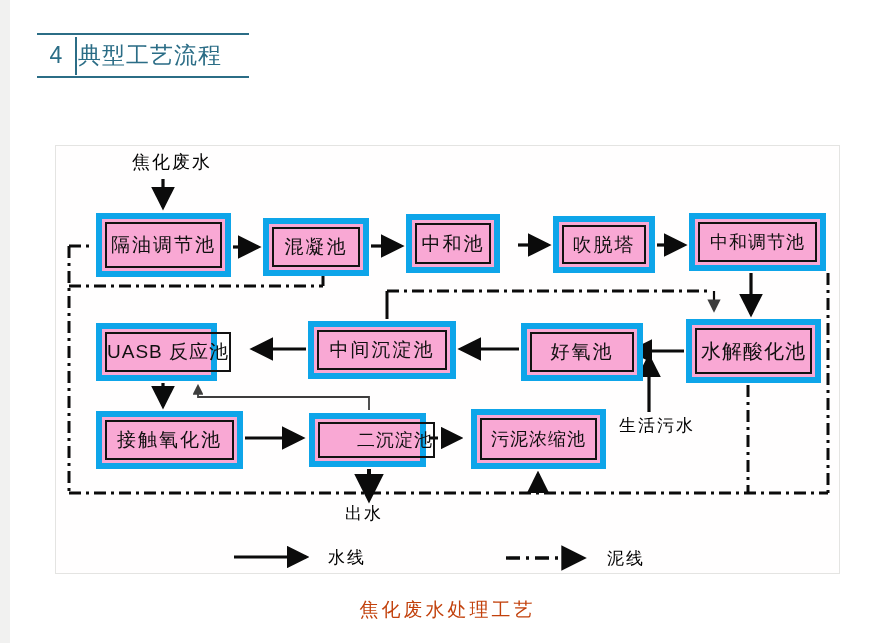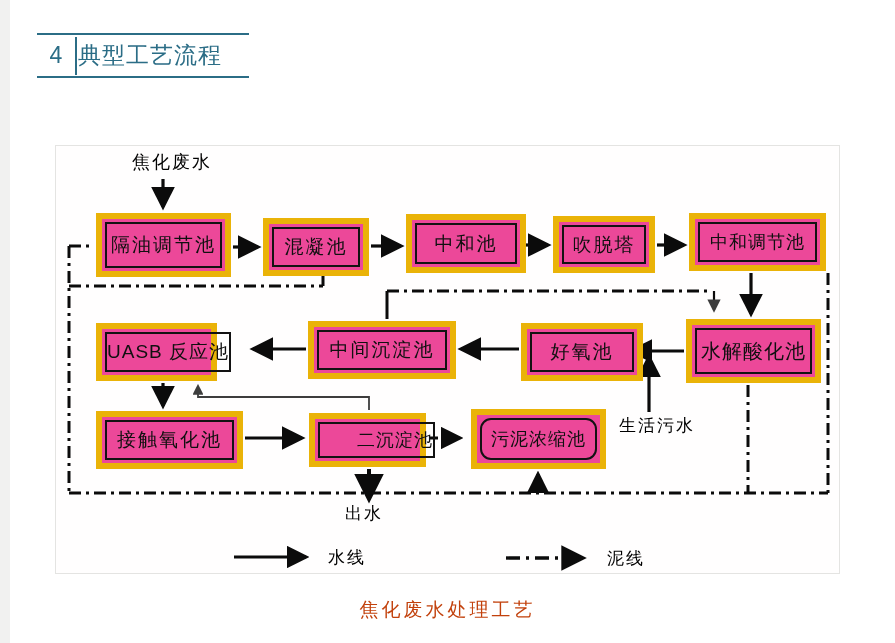--- a/index.html
+++ b/index.html
@@ -13,21 +13,21 @@
   .header .row{display:flex;align-items:center;height:41px;}
   .header .num{width:38px;text-align:center;font-size:23px;color:#2b6d86;}
   .header .vdiv{width:2px;height:38px;background:#2b6d86;}
   .header .title{flex:1;padding-left:1px;font-size:23px;font-weight:normal;color:#2b6d86;letter-spacing:1px;white-space:nowrap;}
 
   
   .diagram{position:absolute;left:55px;top:145px;width:783px;height:427px;
            background:#fffefe;border:1px solid #e4e4e2;box-sizing:content-box;}
   .diagram svg{position:absolute;left:0;top:0;}
 
-  .node{position:absolute;border:6px solid #eab308;background:#ec4899;display:flex;box-sizing:border-box;}
+  .node{position:absolute;border:6px solid #0ea5e9;background:#f9a8d4;display:flex;box-sizing:border-box;}
   .node .inner{flex:1;margin:3px;border:2px solid #121212;display:flex;align-items:center;justify-content:center;
                font-size:19px;letter-spacing:2px;white-space:nowrap;color:#101010;}
 
   .lbl{position:absolute;font-size:17px;letter-spacing:2px;color:#000000;white-space:nowrap;}
   .lbl.big{font-size:18px;}
 
   
   .caption{position:absolute;left:0;top:597px;width:100%;text-align:center;
            font-size:19px;letter-spacing:3px;color:#c2410c;}
 </style>
@@ -99,21 +99,21 @@
         <line stroke-width="3.4" stroke-dasharray="14 6 3 6" x1="450" y1="412" x2="527" y2="412" marker-end="url(#ah)"></line>
       </g>
     </svg>
 
     <div class="node" style="left:40px;top:67px;width:135px;height:64px;">
       <div class="inner">隔油调节池</div>
     </div>
     <div class="node" style="left:207px;top:72px;width:106px;height:58px;">
       <div class="inner">混凝池</div>
     </div>
-    <div class="node" style="left:350px;top:68px;width:120px;height:59px;">
+    <div class="node" style="left:350px;top:68px;width:94px;height:59px;">
       <div class="inner">中和池</div>
     </div>
     <div class="node" style="left:497px;top:70px;width:102px;height:57px;">
       <div class="inner">吹脱塔</div>
     </div>
     <div class="node" style="left:633px;top:67px;width:137px;height:58px;">
       <div class="inner" style="font-size:18px;letter-spacing:1px;">中和调节池</div>
     </div>
 
     <div class="node" style="left:40px;top:177px;width:121px;height:58px;">
@@ -129,21 +129,21 @@
       <div class="inner" style="font-size:20px;letter-spacing:1px;">水解酸化池</div>
     </div>
 
     <div class="node" style="left:40px;top:265px;width:147px;height:58px;">
       <div class="inner">接触氧化池</div>
     </div>
     <div class="node" style="left:253px;top:267px;width:117px;height:54px;">
       <div class="inner" style="font-size:18px;letter-spacing:1px;padding-left:37px;">二沉淀池</div>
     </div>
     <div class="node" style="left:415px;top:263px;width:135px;height:60px;">
-      <div class="inner" style="font-size:18px;letter-spacing:1px;border-radius:11px;">污泥浓缩池</div>
+      <div class="inner" style="font-size:18px;letter-spacing:1px;">污泥浓缩池</div>
     </div>
 
     <div class="lbl big" style="left:76px;top:4px;">焦化废水</div>
     <div class="lbl" style="left:563px;top:268px;">生活污水</div>
     <div class="lbl" style="left:289px;top:356px;">出水</div>
     <div class="lbl" style="left:272px;top:400px;">水线</div>
     <div class="lbl" style="left:551px;top:401px;">泥线</div>
   </div>
 
   <div class="caption">焦化废水处理工艺</div>

